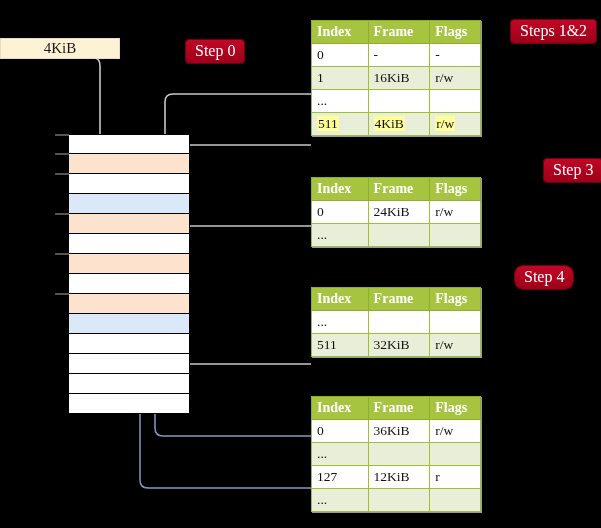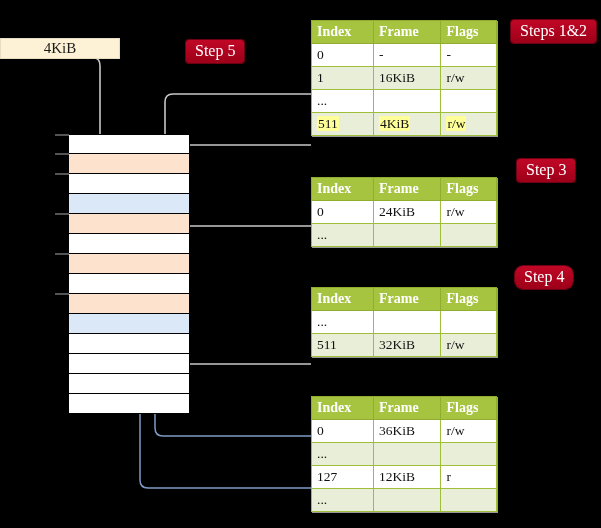--- a/index.html
+++ b/index.html
@@ -50,21 +50,21 @@
   .m-orange{background:#fde3cd;}
   .m-blue{background:#dbe8f7;}
   .tick{
     position:absolute;left:-14px;width:14px;height:0;
     border-top:2px solid #555;
   }
 
   
   .ptable{
     position:absolute;
-    width:186px;
+    width:170px;
     border-collapse:collapse;
     background:#3b82f6;
     box-shadow:1px 1px 0 #9a9a9a;
     font-size:13.5px;
   }
   .ptable td,.ptable th{
     border:1px solid #9fbf3b;
     padding:1px 5px;
     height:23px;
     box-sizing:border-box;
@@ -167,23 +167,23 @@
         <div class="tick" style="top: -1px;"></div>
       </div>
       <div class="memrow m-blue" style="top: 180px;"></div>
       <div class="memrow m-white" style="top: 200px;"></div>
       <div class="memrow m-white" style="top: 220px;"></div>
       <div class="memrow m-white" style="top: 240px;"></div>
       <div class="memrow m-white" style="top: 260px;"></div>
     </div>
 
   <div id="badges">
-      <div class="badge" style="left: 186px; top: 40px;">Step 5</div>
+      <div class="badge" style="left: 186px; top: 40px;">Step 0</div>
       <div class="badge" style="left: 511px; top: 20px;">Steps 1&amp;2</div>
-      <div class="badge" style="left: 517px; top: 159px;">Step 3</div>
+      <div class="badge" style="left: 544px; top: 159px;">Step 3</div>
       <div class="badge" style="left: 515px; top: 266px; border-radius: 8px;">Step 4</div>
     </div>
 
   <div id="tables">
       <table class="ptable" style="left: 311px; top: 20px;">
         <thead>
           <tr>
             <th class="c-idx">Index</th>
             <th class="c-frm">Frame</th>
             <th class="c-flg">Flags</th>

